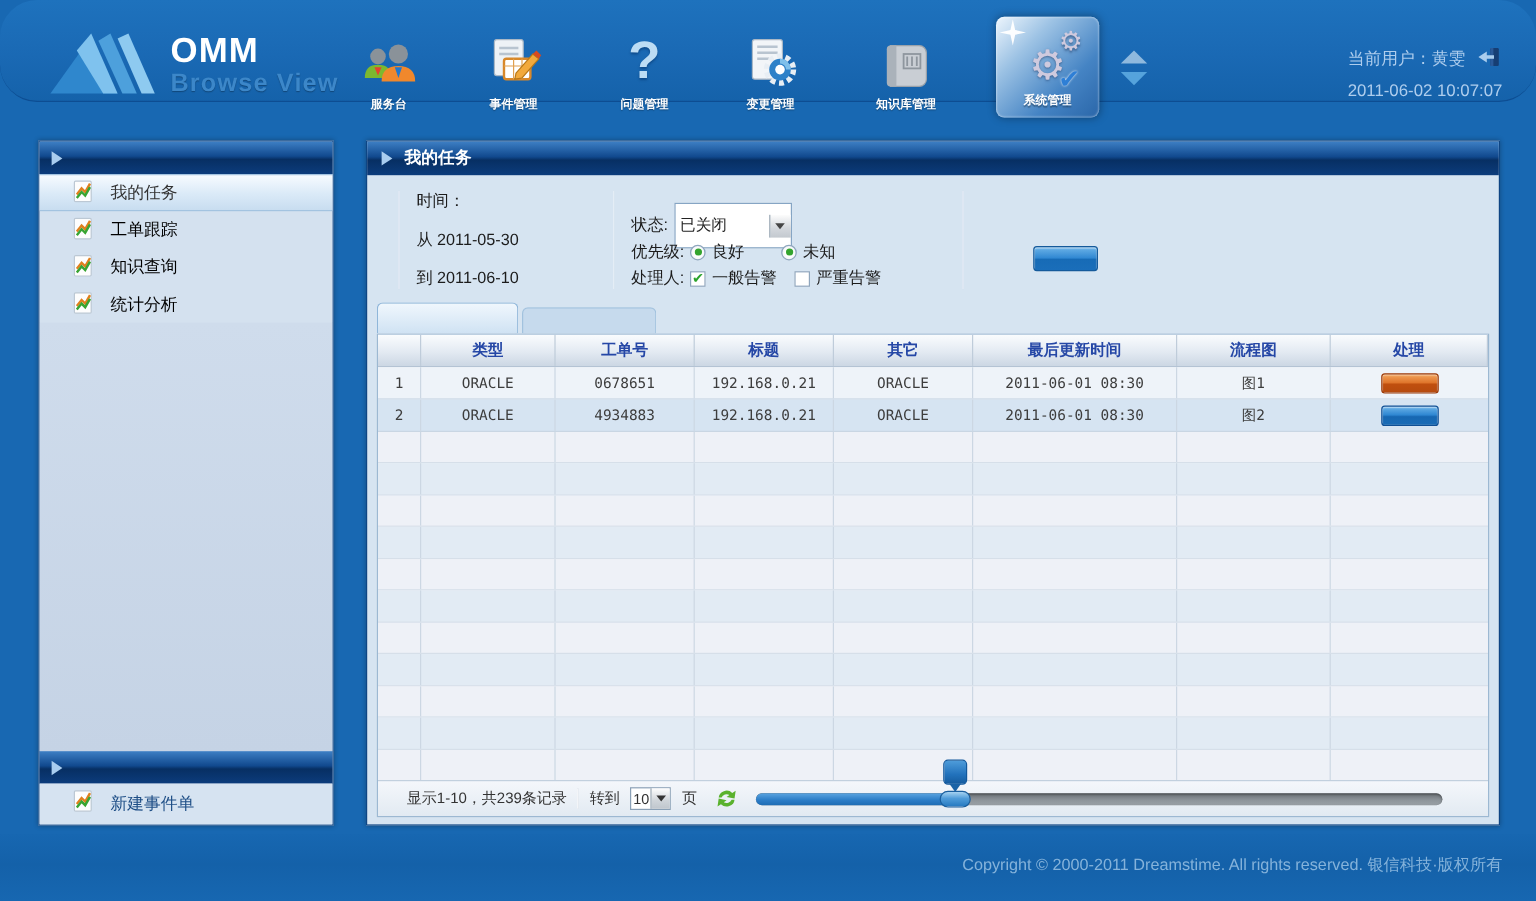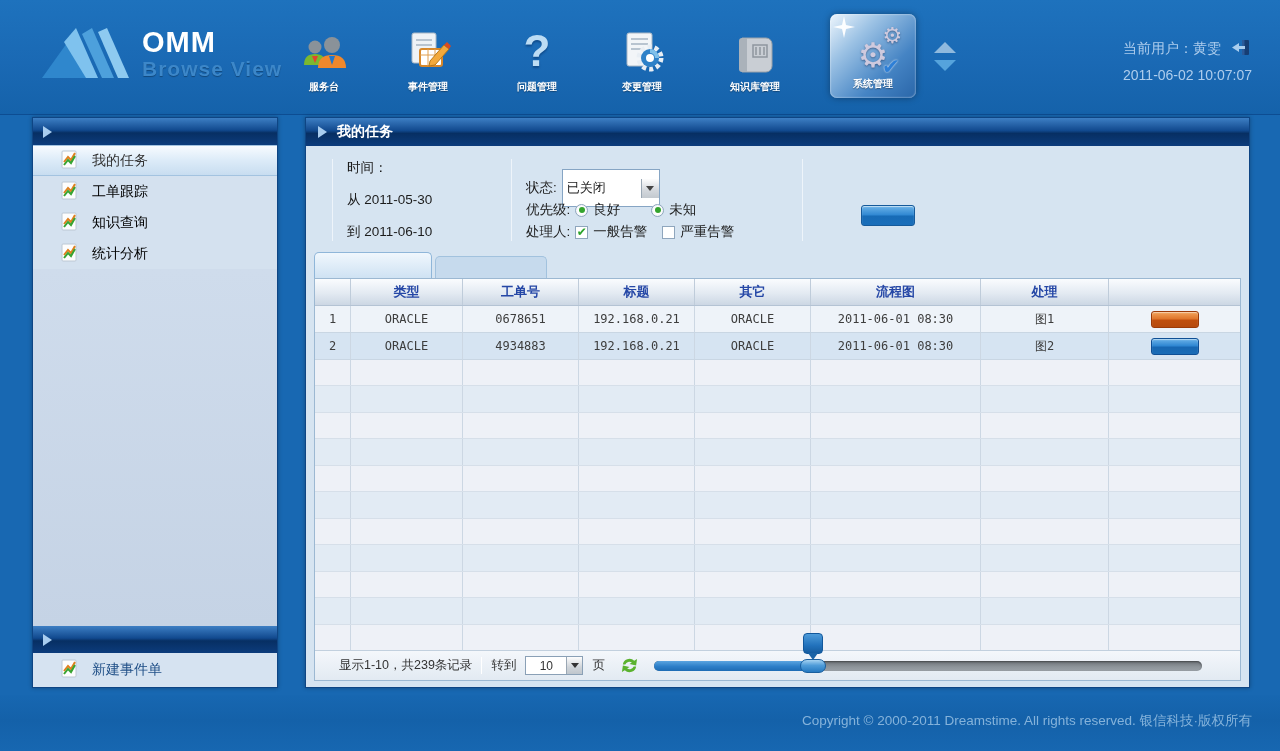--- a/index.html
+++ b/index.html
@@ -6,23 +6,24 @@
   html,body { width:1280px; height:751px; }
   body {
     position:relative; overflow:hidden;
     background:#1868b2;
     font-family:"Liberation Sans","DejaVu Sans",sans-serif;
   }
   .glyph { font-family:"DejaVu Sans",sans-serif; }
 
   
   .header {
-    position:absolute; top:0; left:0; width:1280px; height:115px;
+    position:absolute; top:0; left:0; width:1280px; height:85px;
     background:linear-gradient(180deg,#1e72bd 0%,#1a69b4 55%,#1562aa 100%);
     border-bottom:1px solid #0d4d92;
+    border-radius:31px;
   }
   .logo { position:absolute; left:40px; top:22px; display:flex; align-items:center; gap:10px; }
   .logo-text .t1 { color:#fff; font-size:29px; font-weight:bold; letter-spacing:1px; line-height:30px; }
   .logo-text .t2 { color:#3c87c9; font-size:21px; font-weight:bold; letter-spacing:1px; text-shadow:0 1px 1px rgba(0,0,0,.3); }
 
   .nav { position:absolute; left:276px; top:8px; height:96px; display:flex; align-items:stretch; }
   .nav-item { display:flex; flex-direction:column; justify-content:flex-end; align-items:center; padding-bottom:10px; cursor:pointer; }
   .nav-item .ic { height:54px; display:flex; align-items:flex-end; justify-content:center; margin-bottom:5px; }
   .nav-item .lbl { color:#fff; font-size:10px; font-weight:bold; text-shadow:0 1px 1px rgba(0,0,0,.35); white-space:nowrap; }
   .nav-item.active {
@@ -129,21 +130,21 @@
   .act-btn.blue { border:1px solid #0f4f95; background:linear-gradient(180deg,#6ab2e8 0%,#2f87d2 45%,#1767b2 55%,#1a6cb6 100%); box-shadow:inset 0 1px 1px rgba(255,255,255,.5); }
 
   
   .pager {
     flex:0 0 30px; display:flex; align-items:center; gap:9px; padding:0 24px;
     background:linear-gradient(180deg,#f4f7fb 0%,#e2eaf2 100%); border-top:1px solid #c2d0de;
     font-size:12.5px; color:#333; position:relative;
   }
   .vsep { width:1px; height:17px; background:#b6c4d2; border-right:1px solid #fff; }
   .pg-select { display:flex; align-items:center; height:19px; border:1px solid #8aa0b6; background:#fff; cursor:pointer; }
-  .pg-select .val { width:40px; text-align:center; font-size:12px; }
+  .pg-select .val { width:16px; text-align:center; font-size:12px; }
   .pg-select .btn { width:16px; height:17px; background:linear-gradient(180deg,#fdfdfd,#cfd4d9 60%,#bfc6cd); border-left:1px solid #9aa7b4; display:flex; align-items:center; justify-content:center; }
   .slider { flex:1; position:relative; height:10px; margin:0 14px 0 6px; }
   .slider .track { position:absolute; inset:0; border-radius:6px; background:linear-gradient(180deg,#6d7378,#8e959b 60%,#9aa1a7); box-shadow:inset 0 1px 2px rgba(0,0,0,.4); }
   .slider .fill { position:absolute; left:0; top:0; bottom:0; width:29%; border-radius:6px; background:linear-gradient(180deg,#5aa4e0,#2c7ec8 55%,#1e6cb4); }
   .slider .knob2 { position:absolute; top:-2px; left:calc(29% - 13px); width:26px; height:14px; border-radius:7px;
     background:linear-gradient(180deg,#a5d2f1 0%,#4f9cd9 45%,#2679c0 100%); border:1px solid #1a5f9e; cursor:pointer; }
   .slider .marker { position:absolute; left:calc(29% - 10px); top:-28px; width:20px; height:21px; border-radius:4px;
     background:linear-gradient(180deg,#4e9cda 0%,#2272bc 60%,#155c9f 100%); border:1px solid #12589c; cursor:pointer; }
   .slider .marker:after { content:""; position:absolute; left:4px; top:19px; width:0; height:0;
     border-left:5px solid transparent; border-right:5px solid transparent; border-top:7px solid #1a63a6; }
@@ -386,20 +387,21 @@
     <div class="tab inactive"></div>
   </div>
 
   <div class="tablebox">
     <div class="trow head">
       <div class="cell"></div>
       <div class="cell">类型</div>
       <div class="cell">工单号</div>
       <div class="cell">标题</div>
       <div class="cell">其它</div>
+      <div class="cell">最后更新时间</div>
       <div class="cell">流程图</div>
       <div class="cell">处理</div>
     </div>
 
     <div class="trow data first">
       <div class="cell">1</div>
       <div class="cell">ORACLE</div>
       <div class="cell">0678651</div>
       <div class="cell">192.168.0.21</div>
       <div class="cell">ORACLE</div>

